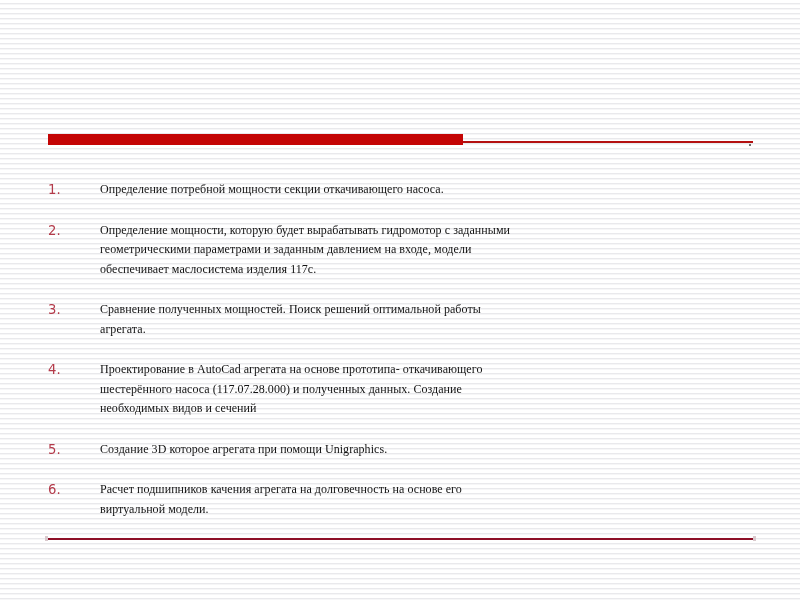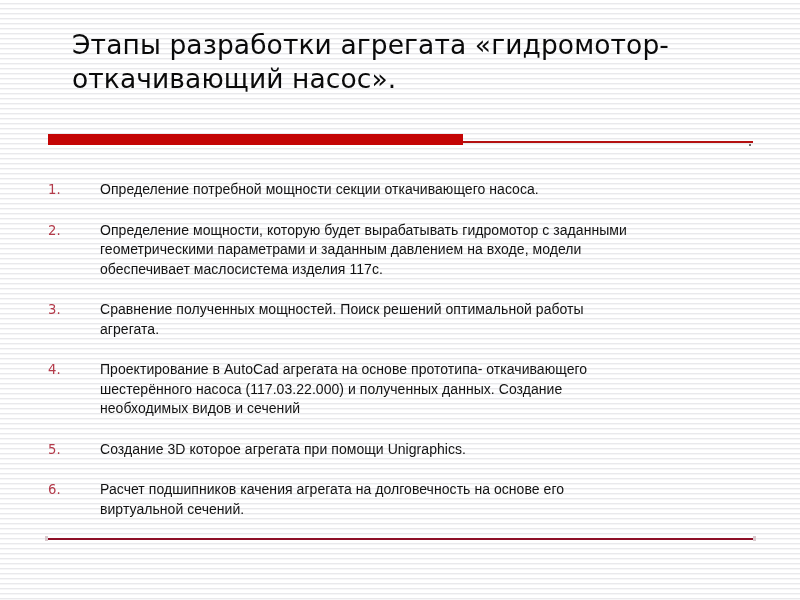--- a/index.html
+++ b/index.html
@@ -95,22 +95,22 @@
     flex: 0 0 auto;
     width: 52px;
     font-family: "DejaVu Sans", sans-serif;
     font-size: 13.2px;
     line-height: 19px;
     color: #b33a4a;
     font-weight: 400;
   }
   .item-text {
     flex: 1 1 auto;
-    font-family: Liberation Sans, sans-serif;
-    font-size: 14px;
+    font-family: Liberation Serif, serif;
+    font-size: 12px;
     line-height: 19.5px;
     color: #121212;
     letter-spacing: 0.05px;
     white-space: pre-line;
   }
 
   
   #bottom-rule {
     position: absolute;
     left: 48px;
@@ -128,24 +128,20 @@
     background: #d9c9cd;
   }
   #bottom-rule-cap-left { left: 45px; }
   #bottom-rule-cap-right { left: 753px; }
 </style>
 </head>
 <body>
 
 <div id="slide">
 
-  <div id="title-block">
-    <h1 id="slide-title">Этапы разработки агрегата «гидромотор-
-откачивающий насос».</h1>
-  </div>
 
   <div id="accent-thin-line"></div>
   <div id="accent-thick-bar"></div>
   <div id="accent-dot"></div>
 
   <div id="list-block">
 
     <div class="list-item">
       <div class="item-number">1.</div>
       <div class="item-text">Определение потребной мощности секции откачивающего насоса.</div>
@@ -160,33 +156,33 @@
 
     <div class="list-item">
       <div class="item-number">3.</div>
       <div class="item-text">Сравнение полученных мощностей. Поиск решений оптимальной работы
 агрегата.</div>
     </div>
 
     <div class="list-item">
       <div class="item-number">4.</div>
       <div class="item-text">Проектирование в AutoCad агрегата на основе прототипа- откачивающего
-шестерённого насоса (117.03.22.000) и полученных данных. Создание
+шестерённого насоса (117.07.28.000) и полученных данных. Создание
 необходимых видов и сечений</div>
     </div>
 
     <div class="list-item">
       <div class="item-number">5.</div>
       <div class="item-text">Создание 3D которое агрегата при помощи Unigraphics.</div>
     </div>
 
     <div class="list-item">
       <div class="item-number">6.</div>
       <div class="item-text">Расчет подшипников качения агрегата на долговечность на основе его
-виртуальной сечений.</div>
+виртуальной модели.</div>
     </div>
 
   </div>
 
   <div id="bottom-rule-cap-left"></div>
   <div id="bottom-rule"></div>
   <div id="bottom-rule-cap-right"></div>
 
 </div>
 

